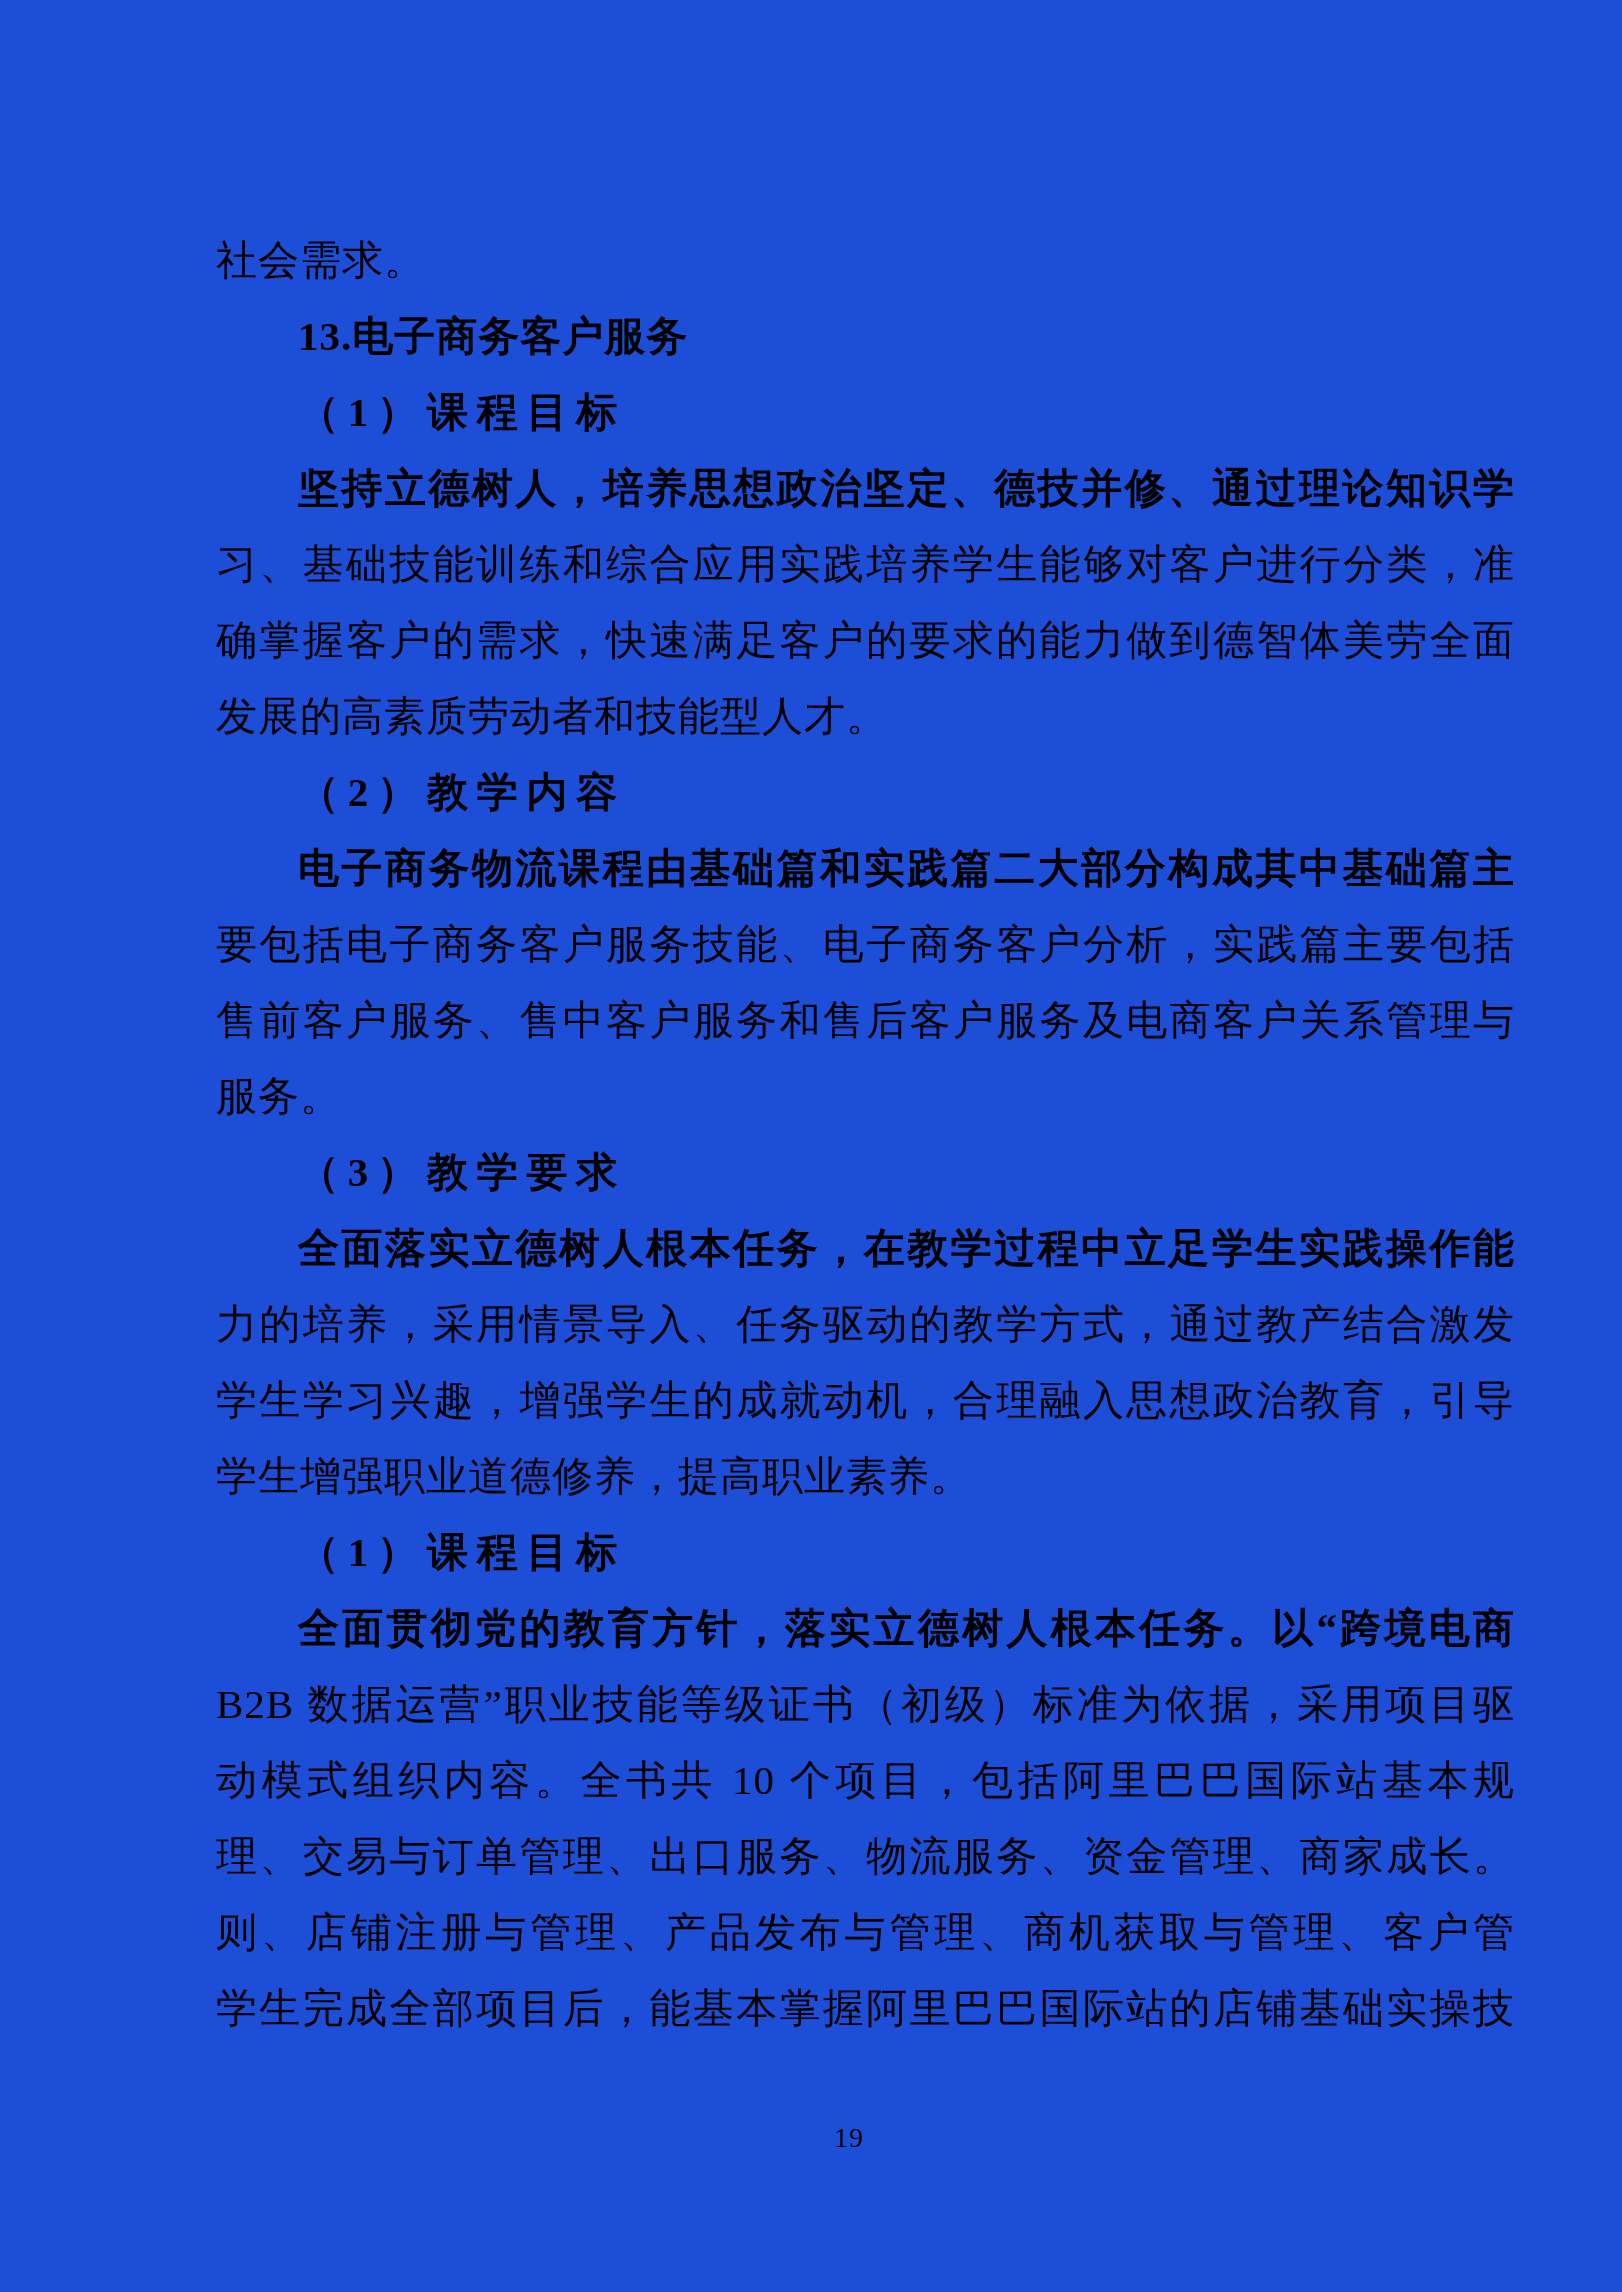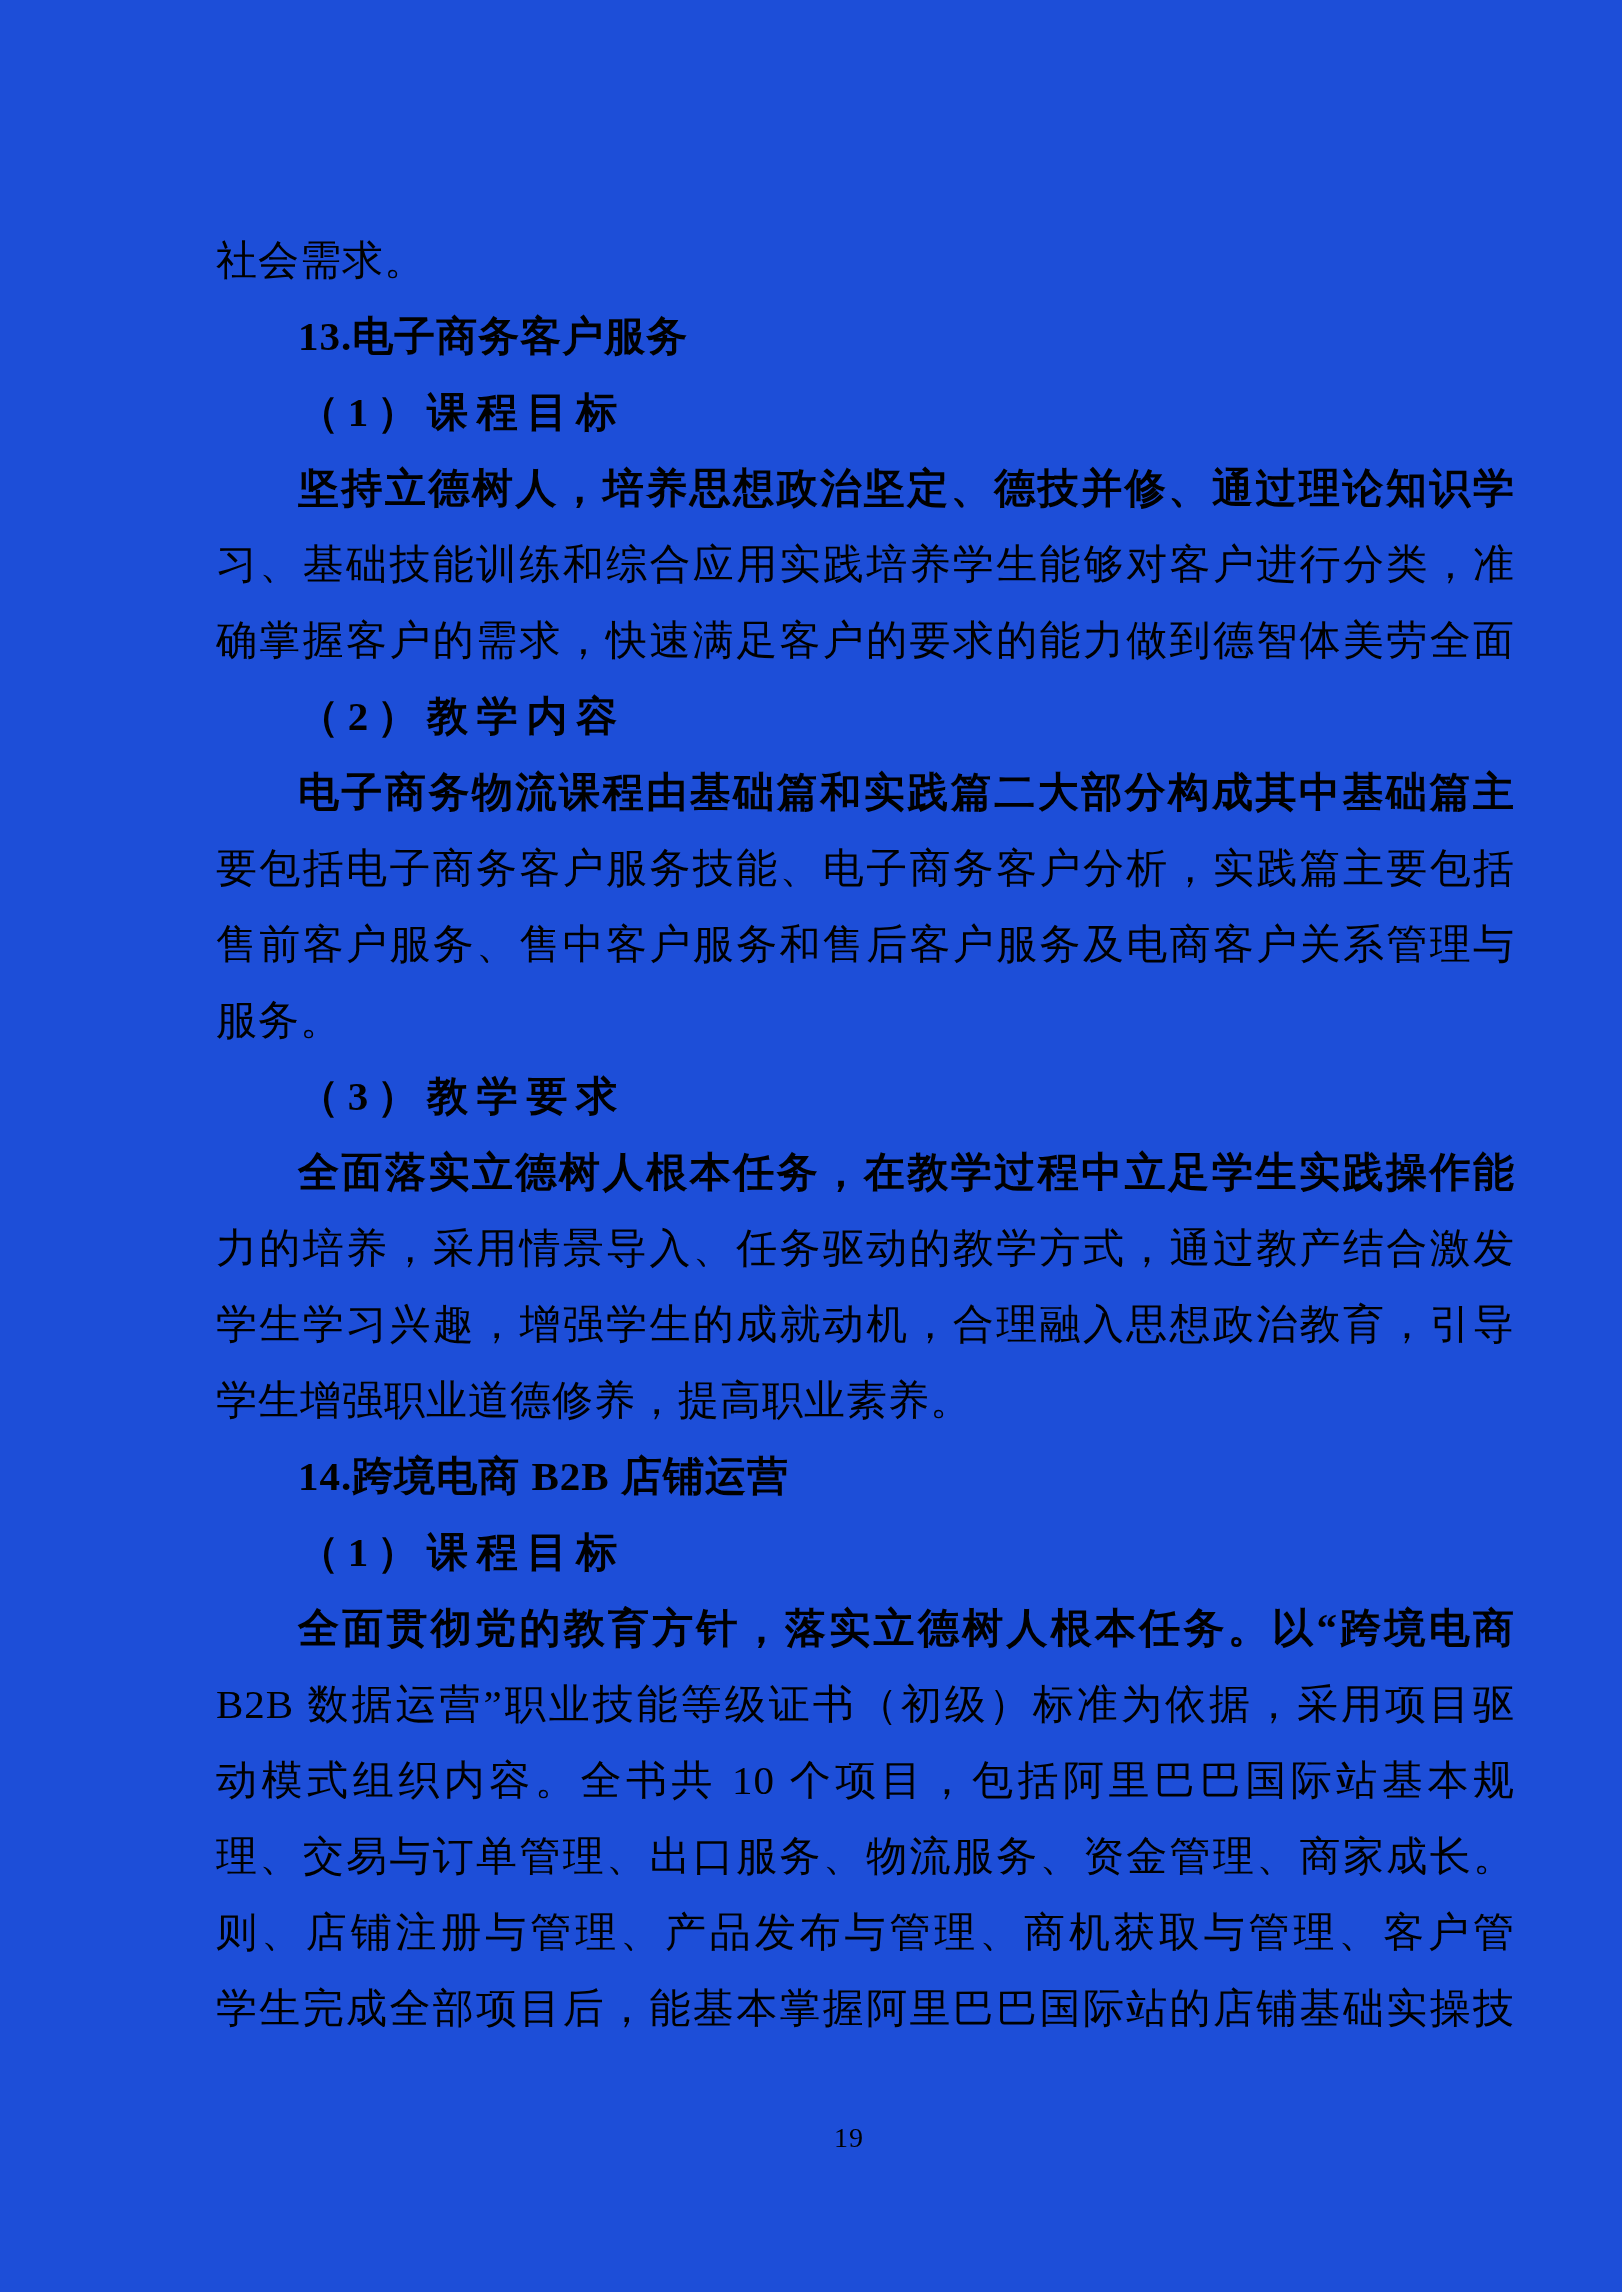--- a/index.html
+++ b/index.html
@@ -63,31 +63,31 @@
 <body>
 
 <div class="page">
   <div class="text-block" id="text-block">
       <div class="line body">社会需求。</div>
       <div class="line heading indent">13.电子商务客户服务</div>
       <div class="line subheading indent">（1）课程目标</div>
       <div class="line body indent justify">坚持立德树人，培养思想政治坚定、德技并修、通过理论知识学</div>
       <div class="line body justify">习、基础技能训练和综合应用实践培养学生能够对客户进行分类，准</div>
       <div class="line body justify">确掌握客户的需求，快速满足客户的要求的能力做到德智体美劳全面</div>
+      <div class="line body">发展的高素质劳动者和技能型人才。</div>
       <div class="line subheading indent">（2）教学内容</div>
       <div class="line body indent justify">电子商务物流课程由基础篇和实践篇二大部分构成其中基础篇主</div>
       <div class="line body justify">要包括电子商务客户服务技能、电子商务客户分析，实践篇主要包括</div>
       <div class="line body justify">售前客户服务、售中客户服务和售后客户服务及电商客户关系管理与</div>
       <div class="line body">服务。</div>
       <div class="line subheading indent">（3）教学要求</div>
       <div class="line body indent justify">全面落实立德树人根本任务，在教学过程中立足学生实践操作能</div>
       <div class="line body justify">力的培养，采用情景导入、任务驱动的教学方式，通过教产结合激发</div>
       <div class="line body justify">学生学习兴趣，增强学生的成就动机，合理融入思想政治教育，引导</div>
       <div class="line body">学生增强职业道德修养，提高职业素养。</div>
-      <div class="line heading indent">14.跨境电商 B2B 店铺运营</div>
       <div class="line subheading indent">（1）课程目标</div>
       <div class="line body indent justify">全面贯彻党的教育方针，落实立德树人根本任务。以“跨境电商</div>
       <div class="line body justify">B2B 数据运营”职业技能等级证书（初级）标准为依据，采用项目驱</div>
       <div class="line body justify">动模式组织内容。全书共 10 个项目，包括阿里巴巴国际站基本规</div>
       <div class="line body justify">理、交易与订单管理、出口服务、物流服务、资金管理、商家成长。</div>
       <div class="line body justify">则、店铺注册与管理、产品发布与管理、商机获取与管理、客户管</div>
       <div class="line body justify">学生完成全部项目后，能基本掌握阿里巴巴国际站的店铺基础实操技</div>
     </div>
   <div class="page-number">19</div>
 </div>

